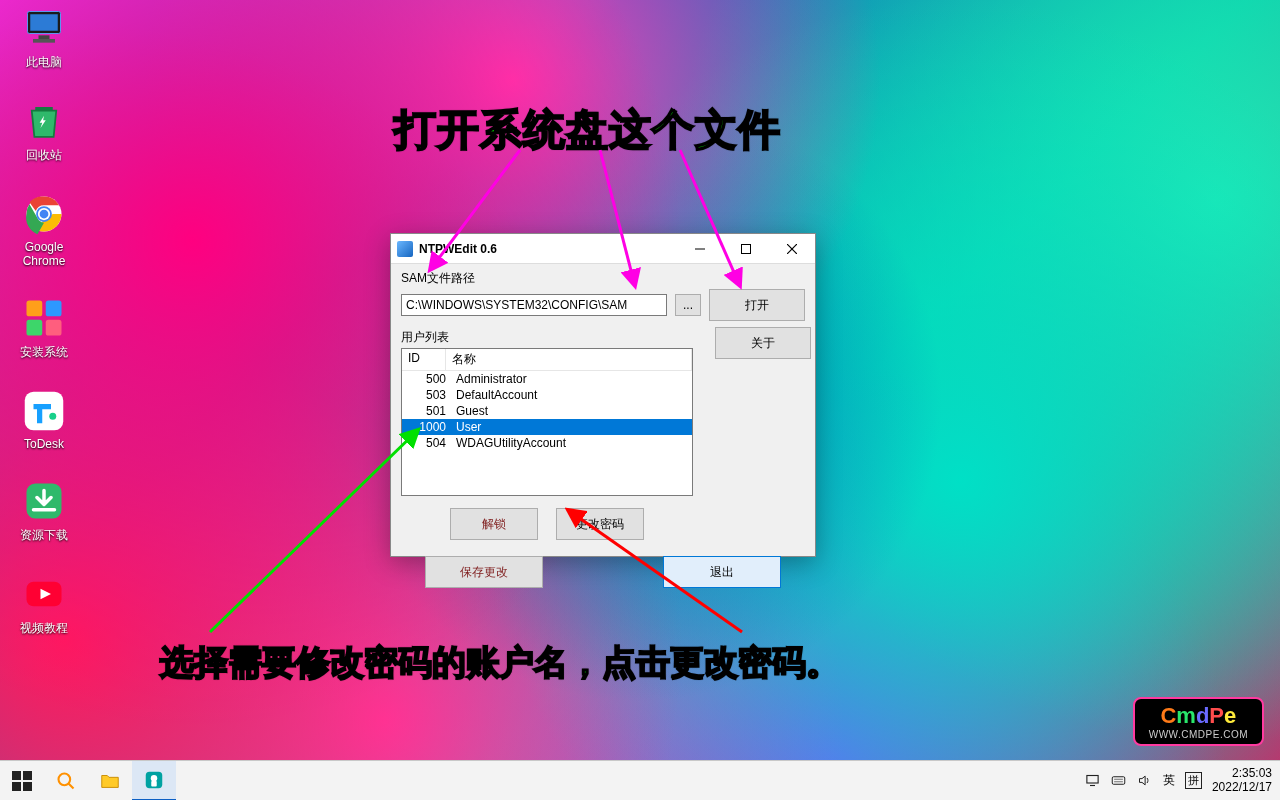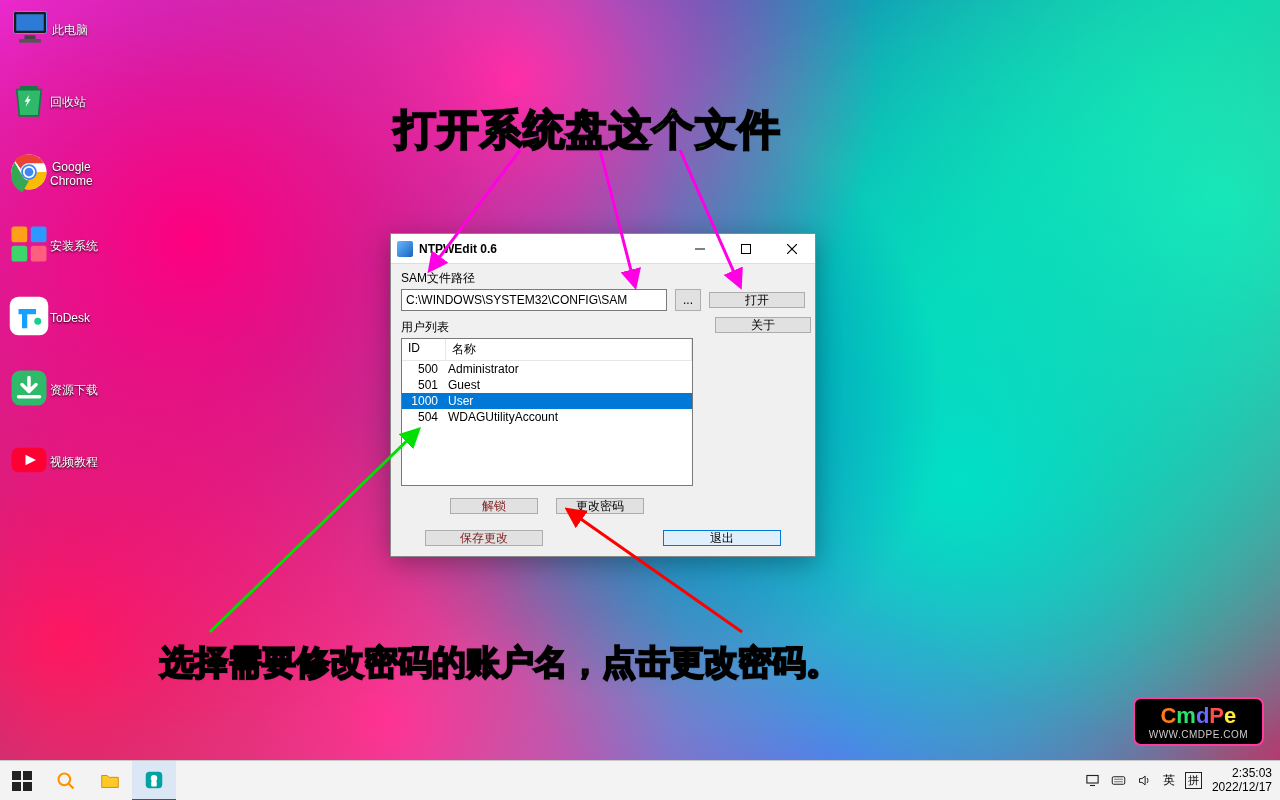--- a/index.html
+++ b/index.html
@@ -15,21 +15,21 @@
     radial-gradient(circle at 50% 50%, #0277bd 0%, transparent 40%),
     radial-gradient(circle at 75% 60%, #00e0c6 0%, transparent 45%),
     radial-gradient(circle at 95% 25%, #1de9b6 0%, transparent 40%),
     radial-gradient(circle at 30% 90%, #ff47c2 0%, transparent 40%),
     radial-gradient(circle at 65% 95%, #7c4dff 0%, transparent 35%),
     linear-gradient(135deg, #e040fb 0%, #1565c0 30%, #00bfa5 60%, #d81b60 100%);
 }
 
 
 .desktop-icons { position: absolute; top: 6px; left: 8px; display: flex; flex-direction: column; gap: 28px; }
-.desk-icon { width: 72px; display: flex; align-items: center; cursor: pointer; }
+.desk-icon { width: 72px; display: flex; flex-direction: column; align-items: center; cursor: pointer; }
 .desk-icon .glyph { width: 44px; height: 44px; display:flex; align-items:center; justify-content:center; }
 .desk-icon .label { color:#fff; font-size:12px; text-align:center; margin-top:4px; text-shadow:0 1px 2px #000; white-space:nowrap; }
 
 
 .window {
   position:absolute; left:390px; top:233px; width:426px; height:324px;
   background:#f0f0f0; border:1px solid #888;
   box-shadow:0 6px 24px rgba(0,0,0,.3);
 }
 .titlebar { height:30px; display:flex; align-items:center; padding:0 0 0 6px; background:#fff; border-bottom:1px solid #ddd; }
@@ -37,34 +37,34 @@
 .titlebar .title-text { font-size:12px; flex:1;font-weight:bold; }
 .winctrls { display:flex; }
 .winbtn { width:46px; height:30px; display:flex; align-items:center; justify-content:center; cursor:pointer; }
 .winbtn svg { width:10px; height:10px; }
 
 .wbody { padding:4px 10px 10px; font-size:12px; }
 .section-label { font-size:12px; margin:2px 0; }
 .pathrow { display:flex; gap:8px; align-items:center; margin-bottom:6px; }
 .pathrow input { flex:1; height:22px; padding:0 4px; border:1px solid #7a7a7a; font-size:12px; background:#fff; }
 .smallbtn { height:22px; width:26px; border:1px solid #adadad; background:#e1e1e1; cursor:pointer; display:flex; align-items:center; justify-content:center; }
-.btn { height:16px; min-width:96px; border:1px solid #adadad; background:#e1e1e1; cursor:pointer; font-size:12px; display:flex; align-items:center; justify-content:center; padding:0 1px; }
+.btn { height:32px; min-width:96px; border:1px solid #adadad; background:#e1e1e1; cursor:pointer; font-size:12px; display:flex; align-items:center; justify-content:center; padding:0 1px; }
 .btn.disabled { color:#7f1d1d; cursor:default; }
 .btn.primary { border:1.5px solid #0078d7; background:#e1eefb; }
 
 .twocol { display:flex; gap:14px; }
 .leftcol { flex:1; }
 .rightcol { width:98px; display:flex; gap:8px; }
 
 .listbox { border:1px solid #7a7a7a; background:#fff; height:148px; }
 .listhdr { display:flex; font-size:12px; border-bottom:1px solid #e6e6e6; }
 .listhdr div { padding:2px 6px; border-right:1px solid #e6e6e6; }
 .listhdr .c1 { width:44px; }
 .listhdr .c2 { flex:1; }
-.listrow { display:flex; font-size:12px; padding:1px 0; cursor:pointer; }
+.listrow { display:flex; font-size:12px; padding:1px 8px; cursor:pointer; }
 .listrow .c1 { width:44px; padding-left:6px; text-align:right; padding-right:8px; }
 .listrow .c2 { flex:1; padding-left:2px; }
 .listrow.sel { background:#0078d7; color:#fff; }
 
 .midbtns { display:flex; gap:18px; justify-content:center; margin-top:12px; }
 .bottomrow { display:flex; justify-content:space-between; padding:0 24px; margin-top:16px; }
 
 
 .anno { position:absolute; color:#00e000; font-weight:900; -webkit-text-stroke:2px #000; text-shadow:0 0 2px #000; }
 .anno1 { left:394px; top:102px; font-size:42px; letter-spacing:1px; }
@@ -205,20 +205,24 @@
         <div class="section-label">用户列表</div>
         <div class="listbox">
           <div class="listhdr">
             <div class="c1">ID</div>
               <div class="c2">名称</div>
           </div>
           <div id="userrows">
               <div class="listrow">
                 <div class="c1">500</div>
                 <div class="c2">Administrator</div>
+              </div>
+              <div class="listrow">
+                <div class="c1">503</div>
+                <div class="c2">DefaultAccount</div>
               </div>
               <div class="listrow">
                 <div class="c1">501</div>
                 <div class="c2">Guest</div>
               </div>
               <div class="listrow sel">
                 <div class="c1">1000</div>
                 <div class="c2">User</div>
               </div>
               <div class="listrow">

